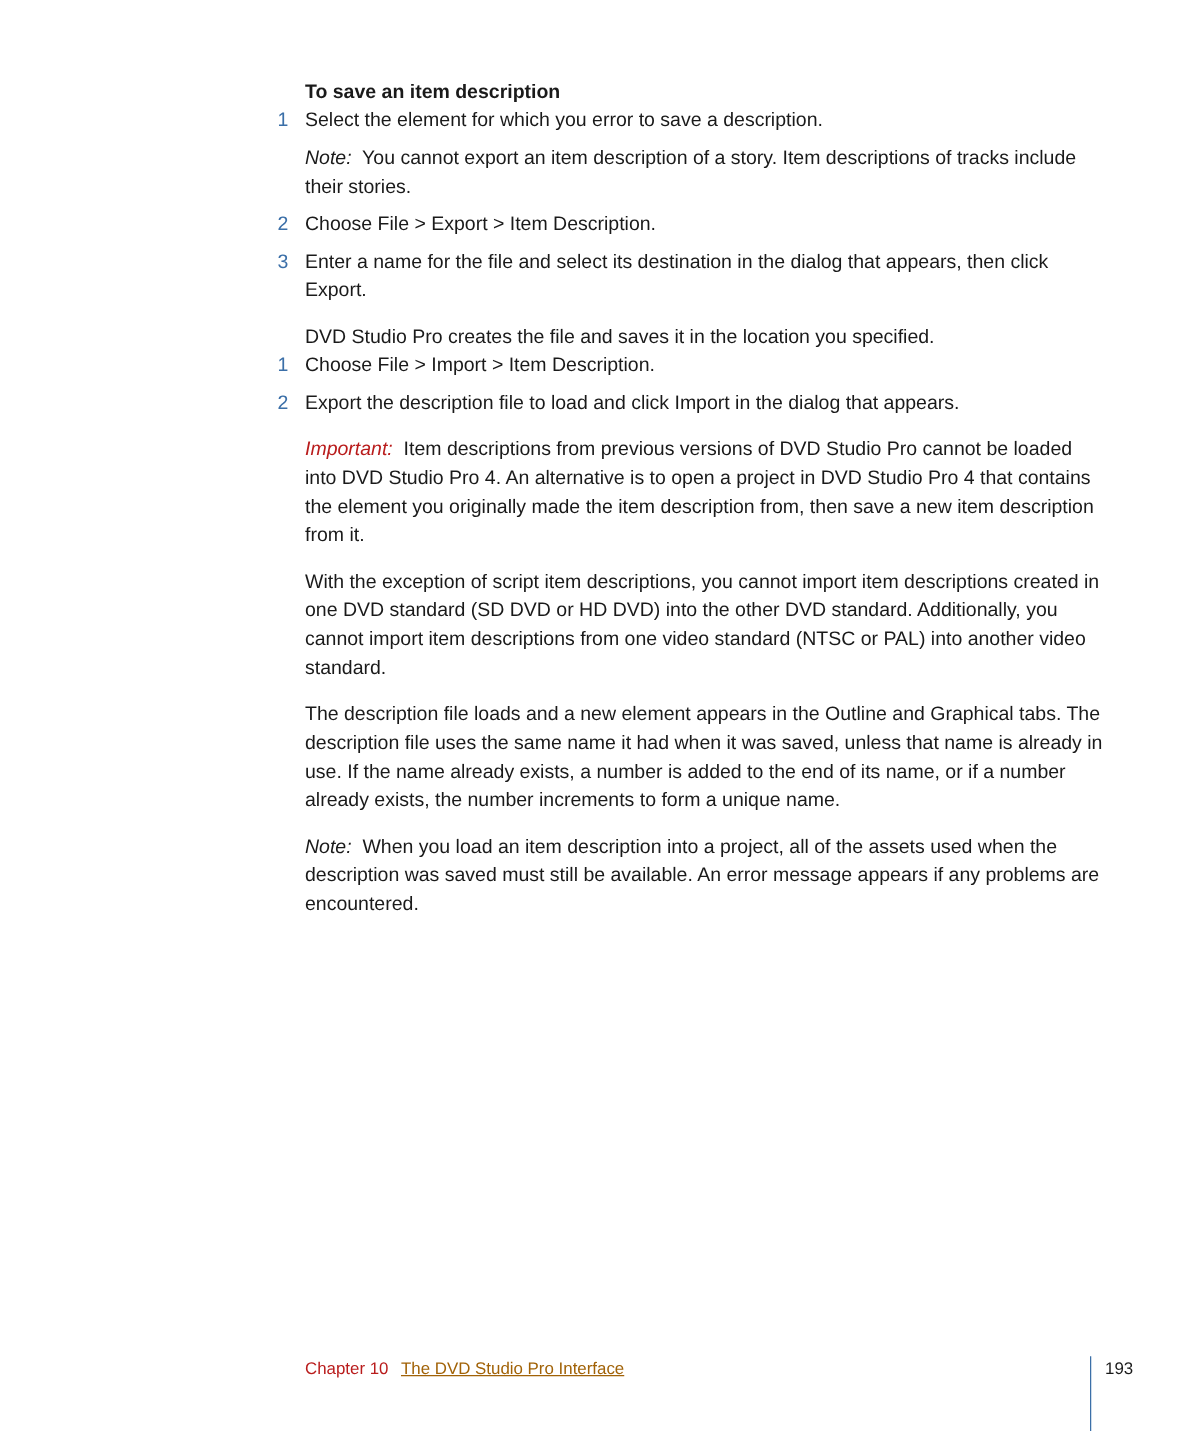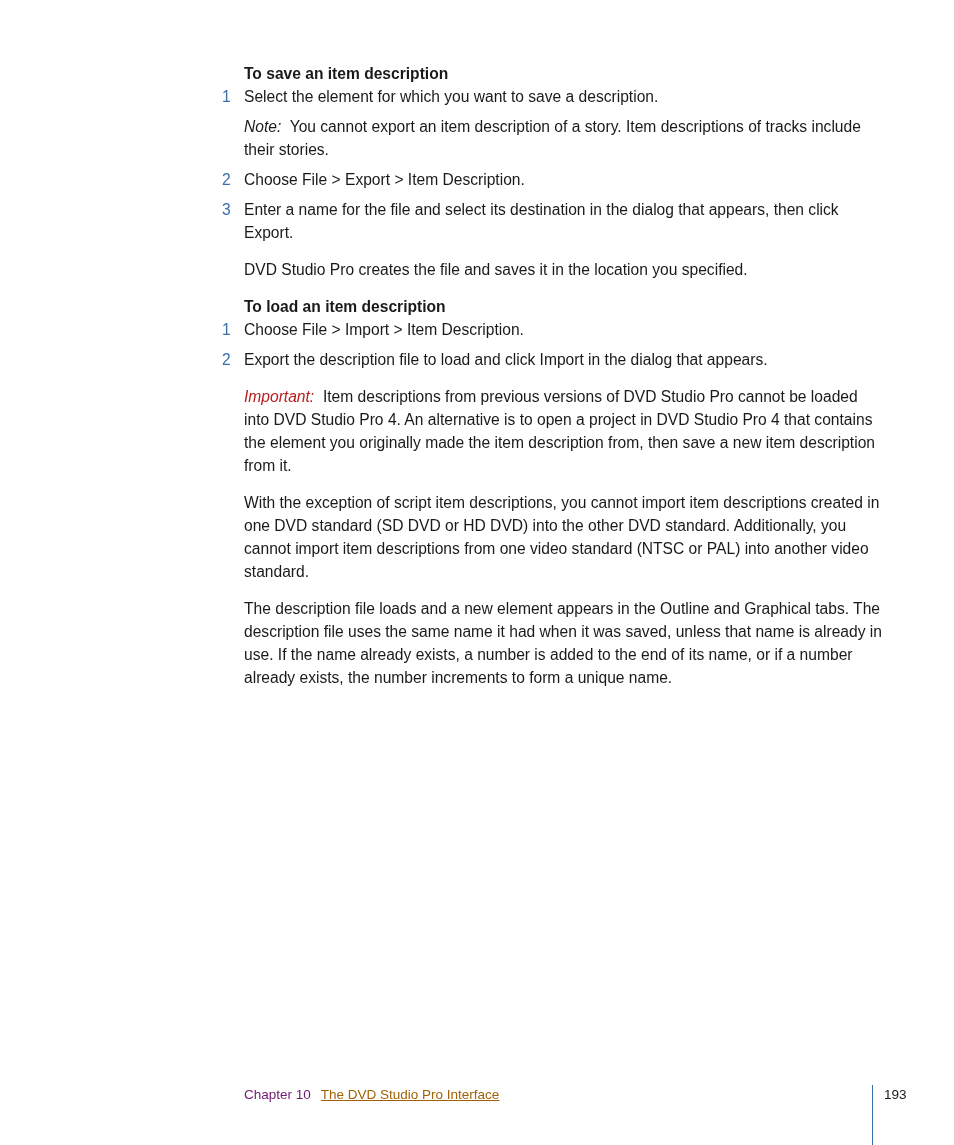--- a/index.html
+++ b/index.html
@@ -7,72 +7,75 @@
          font-family:"Liberation Sans", sans-serif; color:#1a1a1a; }
   .page { position:absolute; left:0; top:0; width:954px; height:809px; }
   .content { position:absolute; left:244px; top:62px; width:640px; font-size:15.6px; line-height:23px; }
   .heading { font-weight:bold; font-size:15.6px; margin:0; height:23px; }
   .step { position:relative; margin:0; }
   .step-num { position:absolute; left:-22px; top:0; color:#3b6fa8; width:14px; text-align:left; }
   .para { margin:0; }
   .note-label { font-style:italic; }
   .important-label { font-style:italic; color:#b91c1c; }
   .footer-chapter { position:absolute; left:244px; top:1086px; font-size:13.5px; line-height:18px; }
-  .footer-chapter .chap { color:#701a75; }
+  .footer-chapter .chap { color:#b91c1c; }
   .footer-chapter .title { color:#a16207; margin-left:10px;text-decoration:underline; }
   .footer-rule { position:absolute; left:872px; top:1085px; width:1px; height:60px; background:#3b6fa8; }
   .footer-page { position:absolute; left:884px; top:1086px; font-size:13.5px; line-height:18px; }
 </style>
 </head>
 <body>
 
 <div class="page">
   <div class="content">
 
     <p class="heading">To save an item description</p>
 
     <div class="step">
       <span class="step-num">1</span>
-      <p class="para">Select the element for which you want to save a description.</p>
+      <p class="para">Select the element for which you error to save a description.</p>
     </div>
     <p class="para" style="margin-top:7px;">
       <span class="note-label">Note:</span>&nbsp;
       <span>You cannot export an item description of a story. Item descriptions of tracks include their stories.</span>
     </p>
 
     <div class="step" style="margin-top:7px;">
       <span class="step-num">2</span>
       <p class="para">Choose File &gt; Export &gt; Item Description.</p>
     </div>
     <div class="step" style="margin-top:7px;">
       <span class="step-num">3</span>
       <p class="para">Enter a name for the file and select its destination in the dialog that appears, then click Export.</p>
     </div>
 
     <p class="para" style="margin-top:14px;">DVD Studio Pro creates the file and saves it in the location you specified.</p>
 
-    <p class="heading" style="margin-top:14px;">To load an item description</p>
 
     <div class="step">
       <span class="step-num">1</span>
       <p class="para">Choose File &gt; Import &gt; Item Description.</p>
     </div>
     <div class="step" style="margin-top:7px;">
       <span class="step-num">2</span>
       <p class="para">Export the description file to load and click Import in the dialog that appears.</p>
     </div>
 
     <p class="para" style="margin-top:14px;">
       <span class="important-label">Important:</span>&nbsp;
       <span>Item descriptions from previous versions of DVD Studio Pro cannot be loaded into DVD Studio Pro 4. An alternative is to open a project in DVD Studio Pro 4 that contains the element you originally made the item description from, then save a new item description from it.</span>
     </p>
 
     <p class="para" style="margin-top:14px;">With the exception of script item descriptions, you cannot import item descriptions created in one DVD standard (SD DVD or HD DVD) into the other DVD standard. Additionally, you cannot import item descriptions from one video standard (NTSC or PAL) into another video standard.</p>
     <p class="para" style="margin-top:14px;">The description file loads and a new element appears in the Outline and Graphical tabs. The description file uses the same name it had when it was saved, unless that name is already in use. If the name already exists, a number is added to the end of its name, or if a number already exists, the number increments to form a unique name.</p>
 
+    <p class="para" style="margin-top:14px;">
+      <span class="note-label">Note:</span>&nbsp;
+      <span>When you load an item description into a project, all of the assets used when the description was saved must still be available. An error message appears if any problems are encountered.</span>
+    </p>
   </div>
 
   <div class="footer-chapter">
     <span class="chap">Chapter 10</span><span class="title">The DVD Studio Pro Interface</span>
   </div>
   <div class="footer-rule"></div>
   <div class="footer-page">193</div>
 </div>
 
 </body></html>

